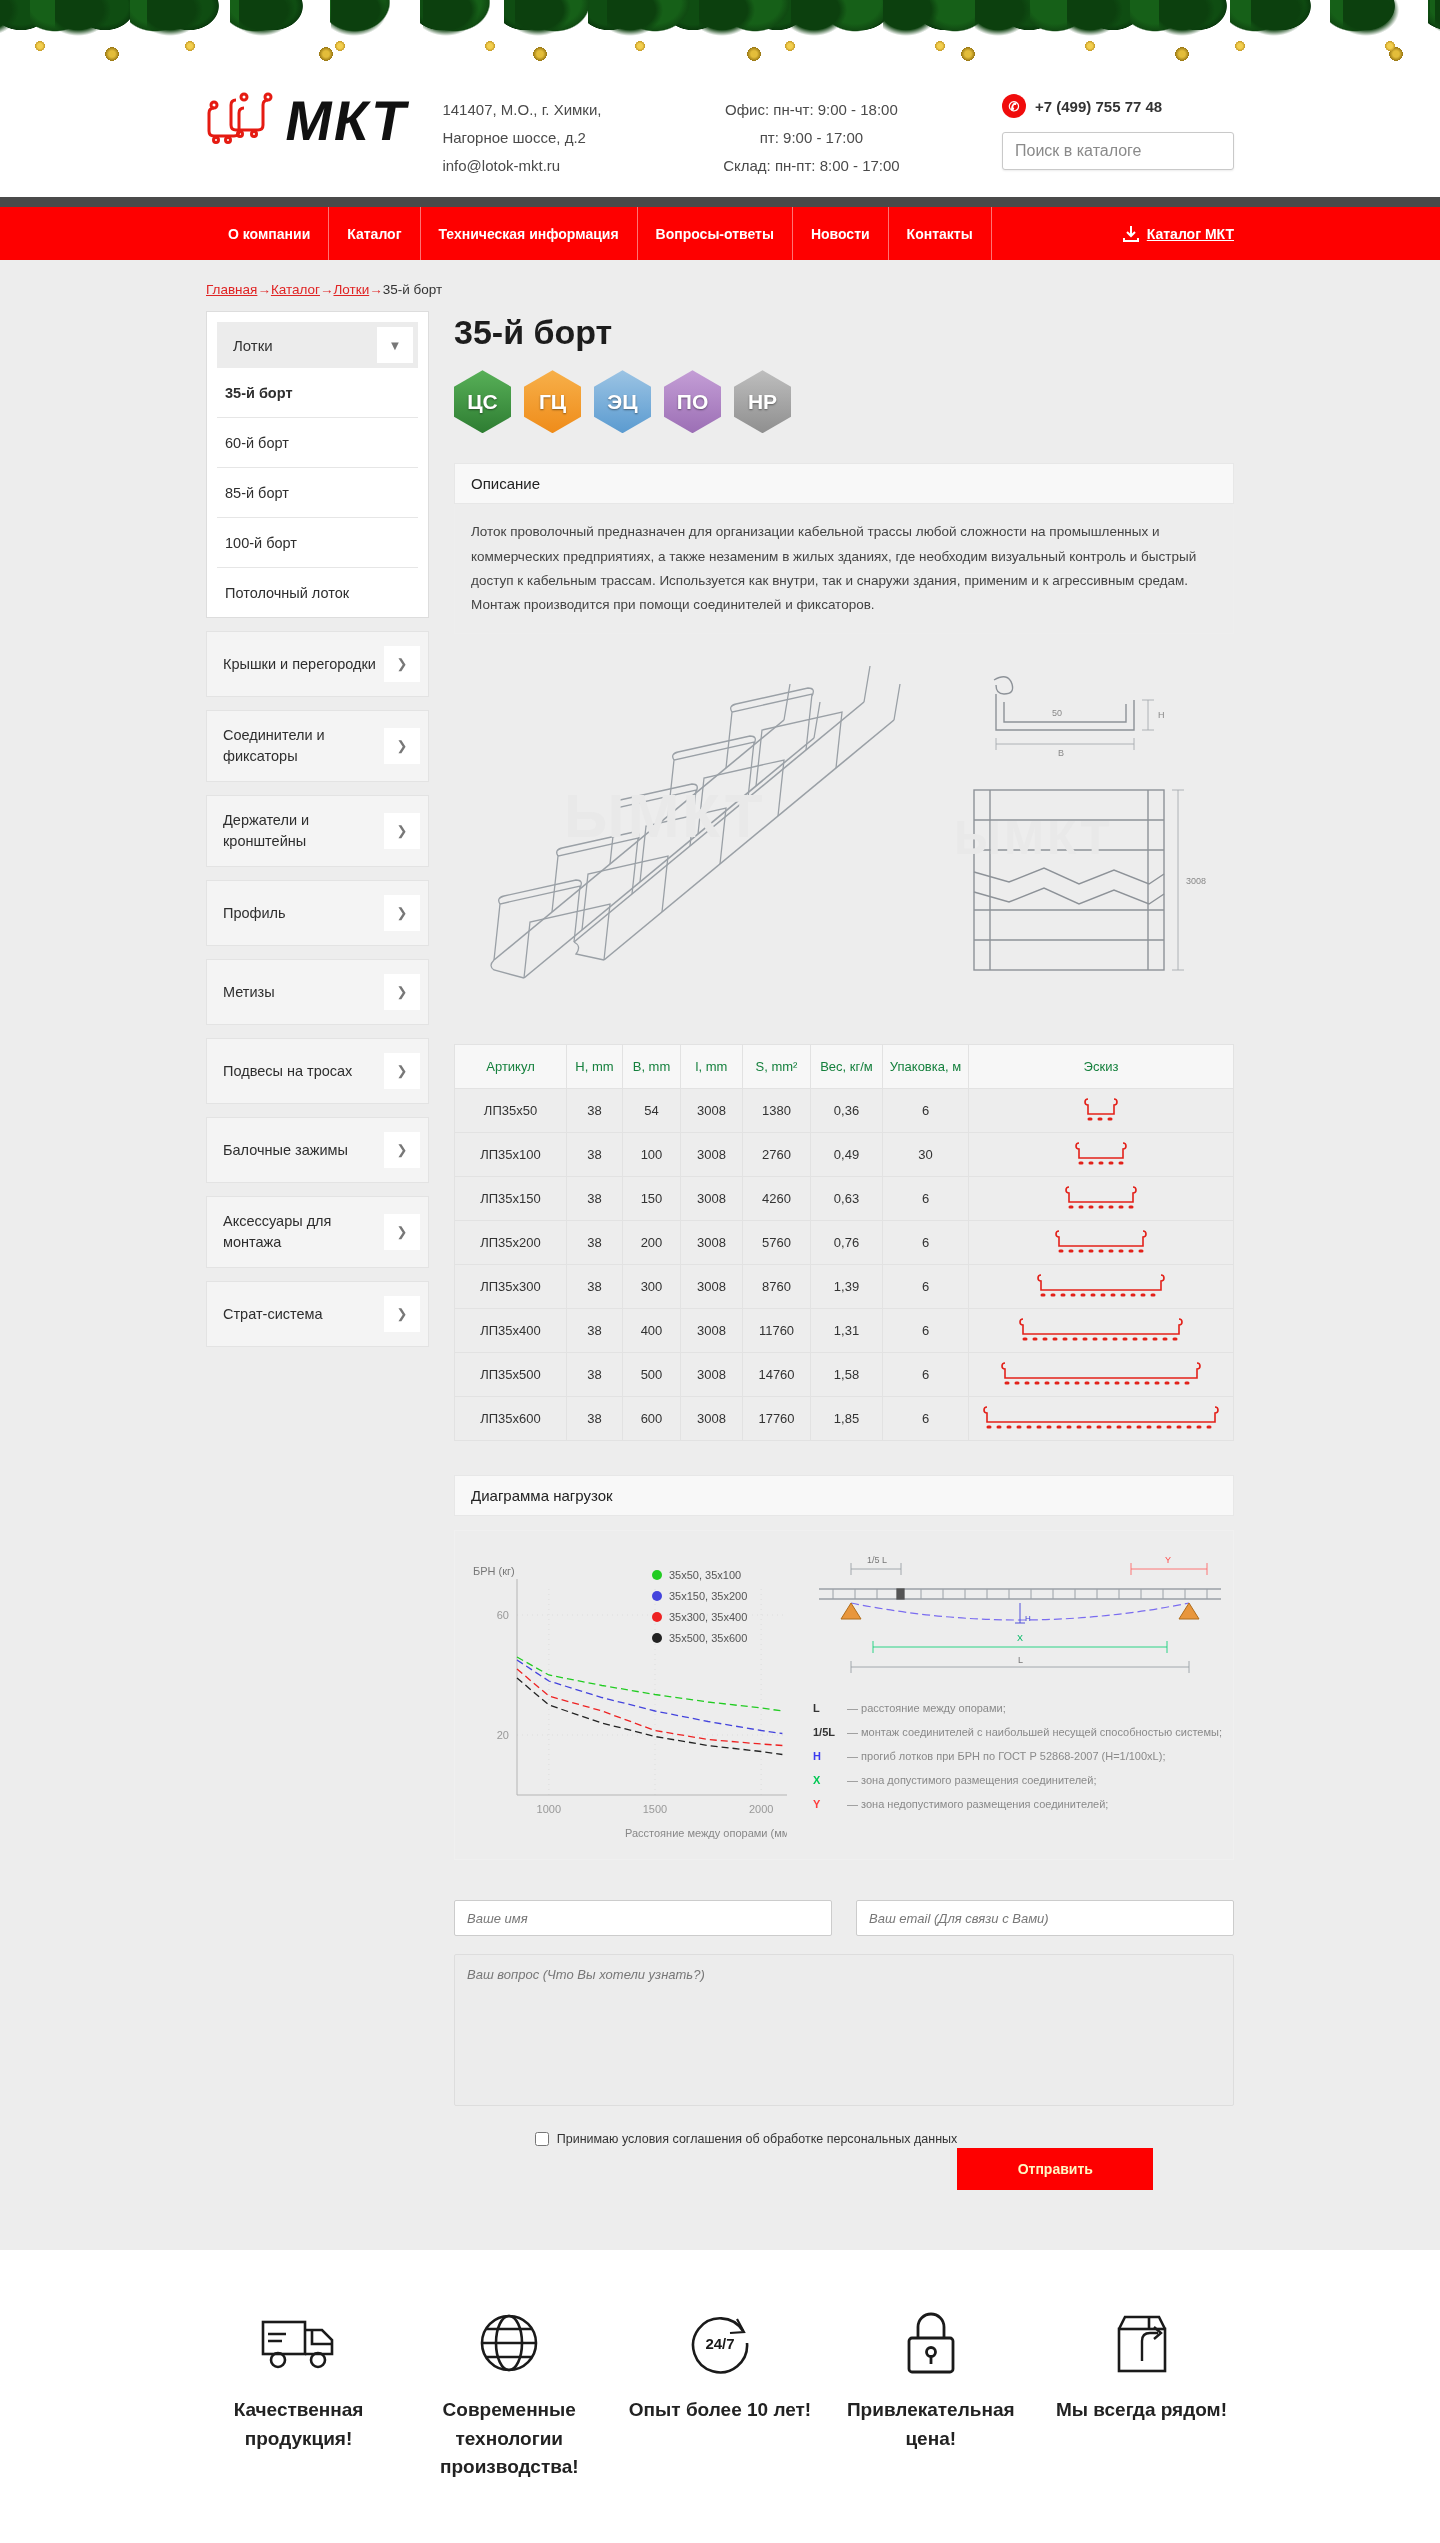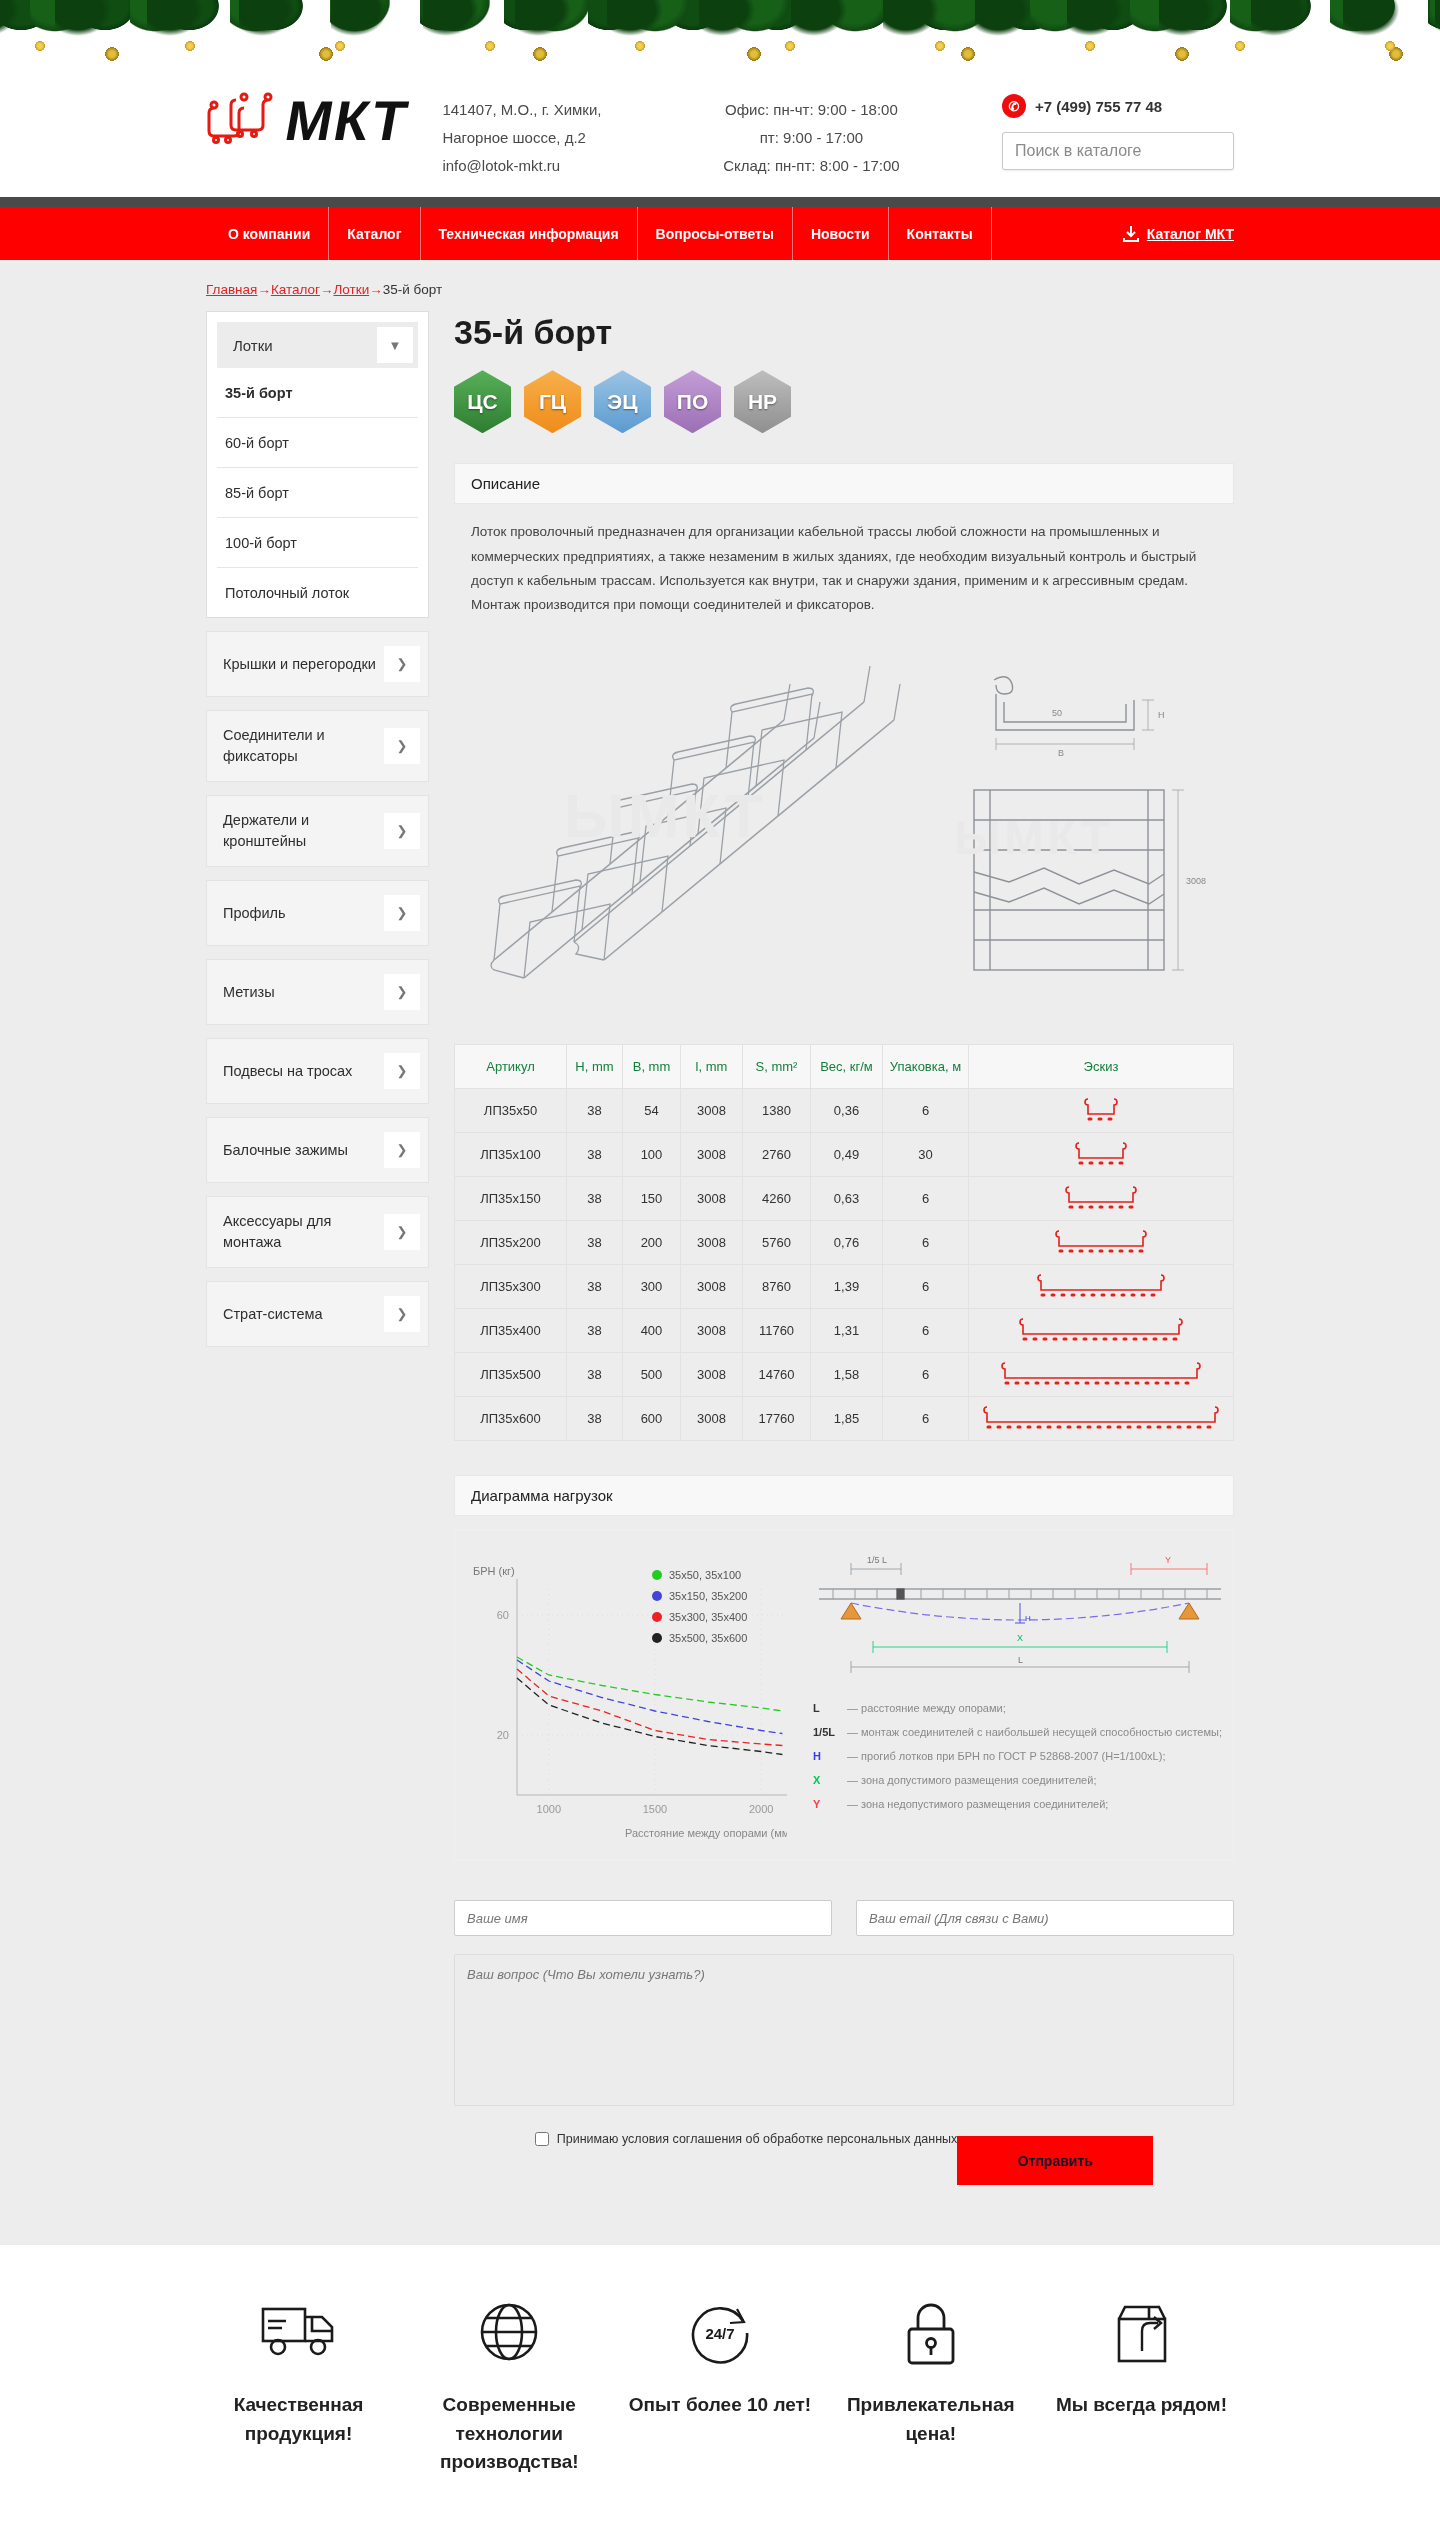--- a/index.html
+++ b/index.html
@@ -93,27 +93,27 @@
   .dleg-sym{font-weight:bold;flex:none;min-width:26px}
 
   
   .form-row{display:flex;gap:24px;margin-bottom:18px}
   .form-row input{flex:1;height:36px;border:1px solid #ccc;border-radius:2px;padding:0 12px;font-size:13px;font-style:italic;color:#555;background:#fff}
   .form-row input::placeholder,.question::placeholder{color:#777;font-style:italic}
   .question{width:100%;height:152px;background:#ececec;border:1px solid #ddd;border-radius:2px;padding:12px;font-size:13px;font-style:italic;color:#555;resize:none;font-family:"Liberation Sans",sans-serif;margin-bottom:22px}
   .form-bottom{display:flex;justify-content:center;align-items:flex-start}
   .agree{display:flex;align-items:center;gap:8px;font-size:12.5px;color:#333}
   .agree input{width:14px;height:14px}
-  .submit-btn{width:196px;height:49px;background:#fe0000;color:#0f172a;border:none;font-size:14px;font-weight:bold;cursor:pointer;margin-top:4px}
+  .submit-btn{width:196px;height:42px;background:#fe0000;color:#fef9c3;border:none;font-size:14px;font-weight:bold;cursor:pointer;margin-top:16px}
 
   
   .features-band{background:#fff;padding:56px 0 70px}
   .features{display:flex;justify-content:space-between}
   .feature{width:185px;text-align:center}
-  .feature .f-icon{height:74px;display:flex;align-items:flex-start;justify-content:center;margin-bottom:16px}
+  .feature .f-icon{height:74px;display:flex;align-items:center;justify-content:center;margin-bottom:16px}
   .feature .f-label{font-size:19px;font-weight:bold;color:#222;line-height:1.5}
 
   
   footer{background:#3a3a3a;position:relative;padding:44px 0 150px;overflow:hidden}
 </style>
 </head>
 <body>
 
 <div class="garland garland-top"></div>
 

